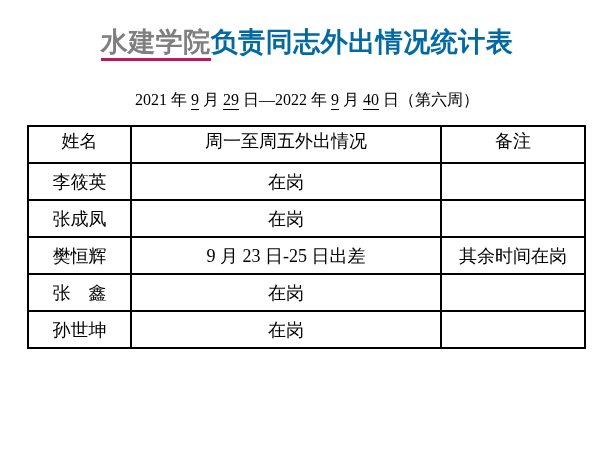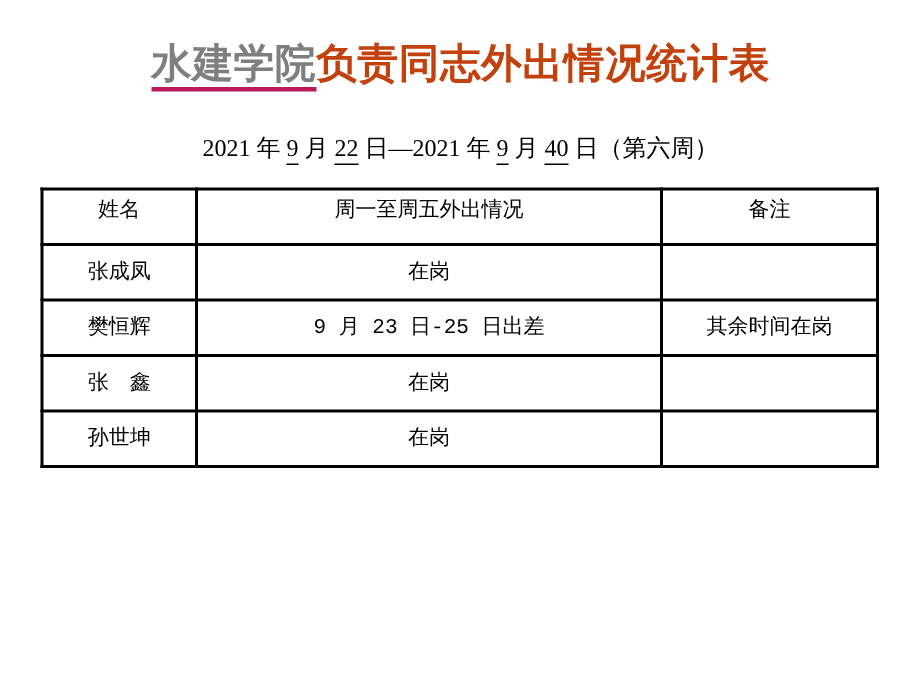--- a/index.html
+++ b/index.html
@@ -22,77 +22,81 @@
     font-weight: bold;
     line-height: 32px;
     letter-spacing: 0.5px;
     white-space: nowrap;
   }
   .title-highlight {
     color: #7f7f7f;
     border-bottom: 3px solid #be185d;
     padding-bottom: 1px;
   }
-  .title-rest { color: #c2410c; }
+  .title-rest { color: #0369a1; }
   .doc-subtitle {
     text-align: center;
     margin-top: 32px;
     font-size: 16px;
     line-height: 20px;
     white-space: pre;
   }
   .u {
     border-bottom: 1px solid #000000;
     padding-bottom: 1px;
   }
   table.report {
     margin: 15px 0 0 27px;
     width: 557px;
     border-collapse: collapse;
     table-layout: fixed;
   }
   table.report td {
     border: 2px solid #000000;
     text-align: center;
-    font-size: 14px;
+    font-size: 18px;
     line-height: 22px;
     vertical-align: middle;
     overflow: hidden;
     white-space: pre;
-    font-family: Liberation Mono, monospace;
   }
   table.report tr { height: 37px; }
   table.report tr.header-row td {
     vertical-align: top;
     padding-top: 3px;
   }
   .col-name { width: 103px; }
   .col-status { width: 310px; }
   .col-note { width: 144px; }
 </style>
 </head>
 <body>
 
 <div class="page">
 
   <div class="doc-title"><span class="title-highlight">水建学院</span><span class="title-rest">负责同志外出情况统计表</span></div>
 
-  <div class="doc-subtitle"><span>2021 年 </span><span class="u">9</span><span> 月 </span><span class="u">22</span><span> 日—2021 年 </span><span class="u">9</span><span> 月 </span><span class="u">40</span><span> 日（第六周）</span></div>
+  <div class="doc-subtitle"><span>2021 年 </span><span class="u">9</span><span> 月 </span><span class="u">29</span><span> 日—2022 年 </span><span class="u">9</span><span> 月 </span><span class="u">40</span><span> 日（第六周）</span></div>
 
   <table class="report">
     <colgroup>
       <col class="col-name">
       <col class="col-status">
       <col class="col-note">
     </colgroup>
     <tbody>
       <tr class="header-row">
         <td>姓名</td>
         <td>周一至周五外出情况</td>
         <td>备注</td>
+      </tr>
+      <tr>
+        <td>李筱英</td>
+        <td>在岗</td>
+        <td></td>
       </tr>
       <tr>
         <td>张成凤</td>
         <td>在岗</td>
         <td></td>
       </tr>
       <tr>
         <td>樊恒辉</td>
         <td>9 月 23 日-25 日出差</td>
         <td>其余时间在岗</td>

